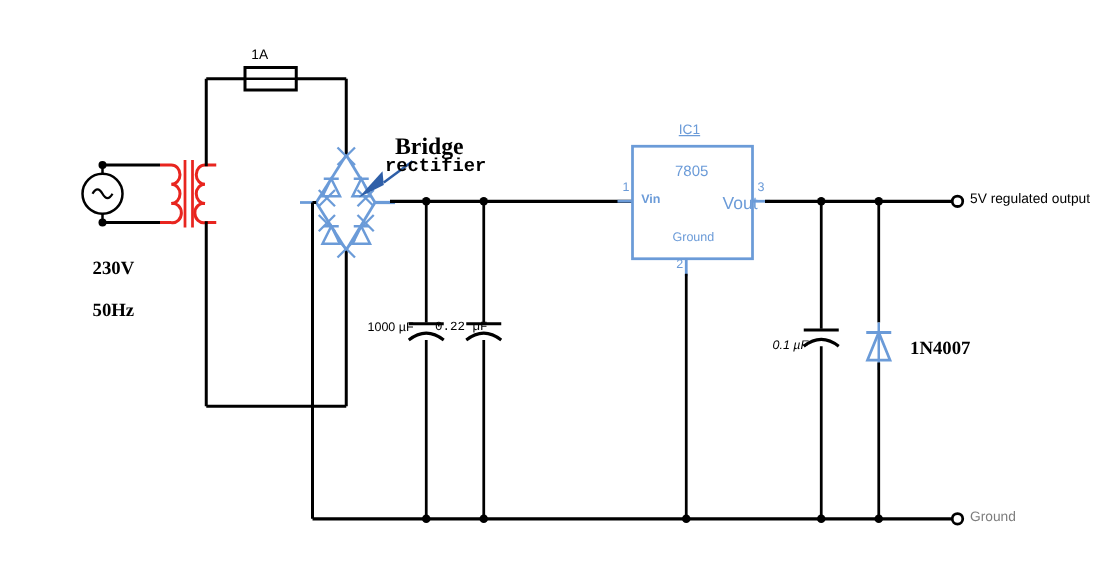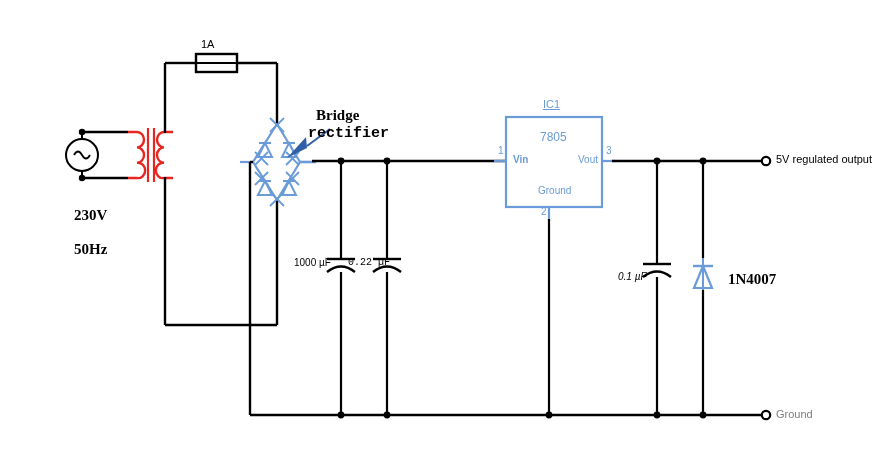--- a/index.html
+++ b/index.html
@@ -234,38 +234,38 @@
       <circle cx="657" cy="415" r="3.4" fill="#000000"></circle>
       <circle cx="703" cy="415" r="3.4" fill="#000000"></circle>
 
       <circle cx="766" cy="415" r="4.2" fill="#ffffff" stroke="#000000" stroke-width="2.2"></circle>
     </g>
 
   </svg>
 
   <div class="lbl lbl-sans-small" style="left:201px; top:39px; font-size:11px;">1A</div>
 
-  <div class="lbl lbl-bold-serif" style="left:316px; top:108px; font-size:15px;text-align:right;">Bridge</div>
+  <div class="lbl lbl-bold-serif" style="left:316px; top:108px; font-size:19px;text-align:right;">Bridge</div>
   <div class="lbl lbl-bold-serif" style="left:308px; top:126px; font-size:15px;font-family:Liberation Mono, monospace;">rectifier</div>
 
   <div class="lbl lbl-bold-serif" style="left:74px; top:208px; font-size:15px;">230V</div>
   <div class="lbl lbl-bold-serif" style="left:74px; top:242px; font-size:15px;">50Hz</div>
 
   <div class="lbl lbl-sans-small" style="left:294px; top:258px; font-size:10px;">1000 µF</div>
   <div class="lbl lbl-sans-small" style="left:348px; top:258px; font-size:10px;font-family:Liberation Mono, monospace;">0.22 µF</div>
   <div class="lbl lbl-sans-small" style="left:618px; top:272px; font-size:10px;font-style:italic;">0.1 µF</div>
 
   <div class="lbl lbl-bold-serif" style="left:728px; top:272px; font-size:15px;">1N4007</div>
 
   <div class="lbl lbl-ic" style="left:543px; top:99px; font-size:11px;text-decoration:underline;">IC1</div>
   <div class="lbl lbl-ic" style="left:540px; top:131px; font-size:12px;">7805</div>
   <div class="lbl lbl-ic" style="left:498px; top:146px; font-size:10px;">1</div>
   <div class="lbl lbl-ic" style="left:513px; top:155px; font-size:10px;font-weight:bold;">Vin</div>
   <div class="lbl lbl-ic" style="left:606px; top:146px; font-size:10px;">3</div>
-  <div class="lbl lbl-ic" style="left:578px; top:155px; font-size:10px;">Vout</div>
+  <div class="lbl lbl-ic" style="left:578px; top:155px; font-size:14px;">Vout</div>
   <div class="lbl lbl-ic" style="left:538px; top:186px; font-size:10px;">Ground</div>
   <div class="lbl lbl-ic" style="left:541px; top:207px; font-size:10px;">2</div>
 
   <div class="lbl lbl-sans-small" style="left:776px; top:154px; font-size:11px;">5V  regulated output</div>
 
   <div class="lbl lbl-gray" style="left:776px; top:409px; font-size:11px;">Ground</div>
 
 
 </div>
 

